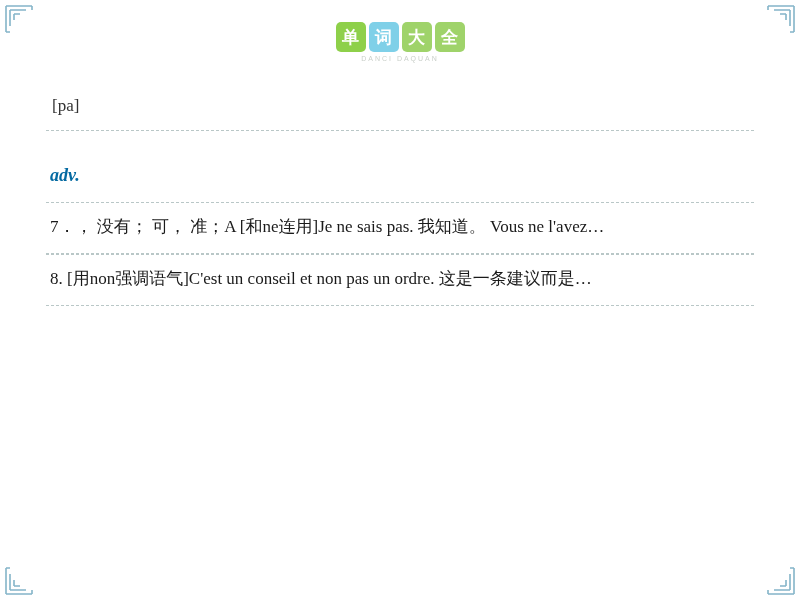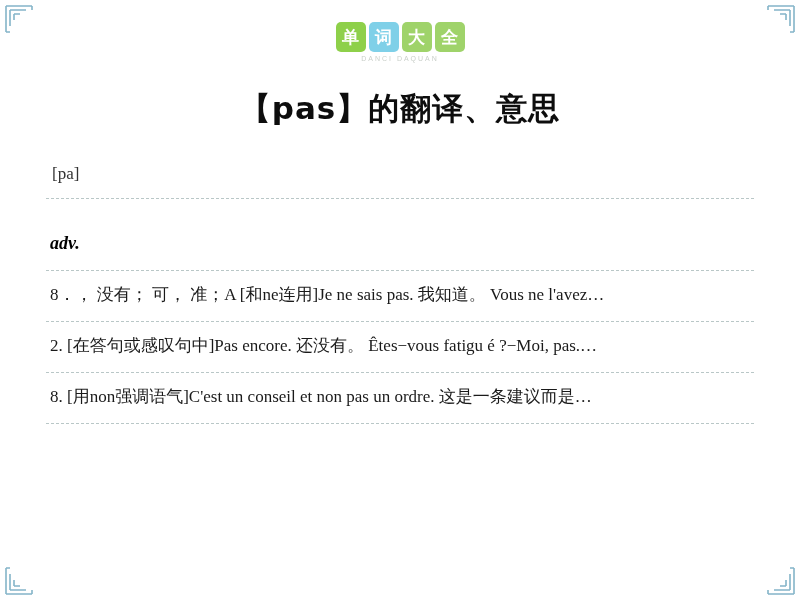--- a/index.html
+++ b/index.html
@@ -103,21 +103,21 @@
     margin: 0;
     height: 0;
   }
 
   .pos {
     font-family: "Liberation Serif", serif;
     font-weight: bold;
     font-style: italic;
     font-size: 18px;
     margin: 18px 0 16px 4px;
-    color: #000000;
+    color: #0369a1;
   }
 
   .entry {
     font-size: 17px;
     line-height: 1.35;
     color: #1a1a1a;
     margin: 0;
     padding: 13px 2px 14px 4px;
     white-space: nowrap;
     overflow: hidden;
@@ -173,34 +173,32 @@
   <div class="logo-wrap">
     <div class="logo-blocks">
       <div class="logo-block" style="background:#8ed04a">单</div>
       <div class="logo-block" style="background:#7fd0e8">词</div>
       <div class="logo-block" style="background:#9fd36a">大</div>
       <div class="logo-block" style="background:#9fd36a">全</div>
     </div>
     <div class="logo-caption">DANCI DAQUAN</div>
   </div>
 
-  <h1 class="title">【pas】的翻译、意思</h1>
 
   <div class="section">
     <div class="section-body">[pa]</div>
   </div>
   <hr class="divider">
 
   <div class="section">
     <div class="pos">adv.</div>
   </div>
   <hr class="divider">
 
-  <div class="entry">8．，  没有；  可，  准；A [和ne连用]Je ne sais pas. 我知道。 Vous ne l'avez…</div>
-  <hr class="divider">
-
-  <div class="entry">2. [在答句或感叹句中]Pas encore. 还没有。 Êtes−vous fatigu é ?−Moi, pas.…</div>
+  <div class="entry">7．，  没有；  可，  准；A [和ne连用]Je ne sais pas. 我知道。 Vous ne l'avez…</div>
+  <hr class="divider">
+
   <hr class="divider">
 
   <div class="entry">8. [用non强调语气]C'est un conseil et non pas un ordre. 这是一条建议而是…</div>
   <hr class="divider">
 
 </div>
 
 </body></html>

